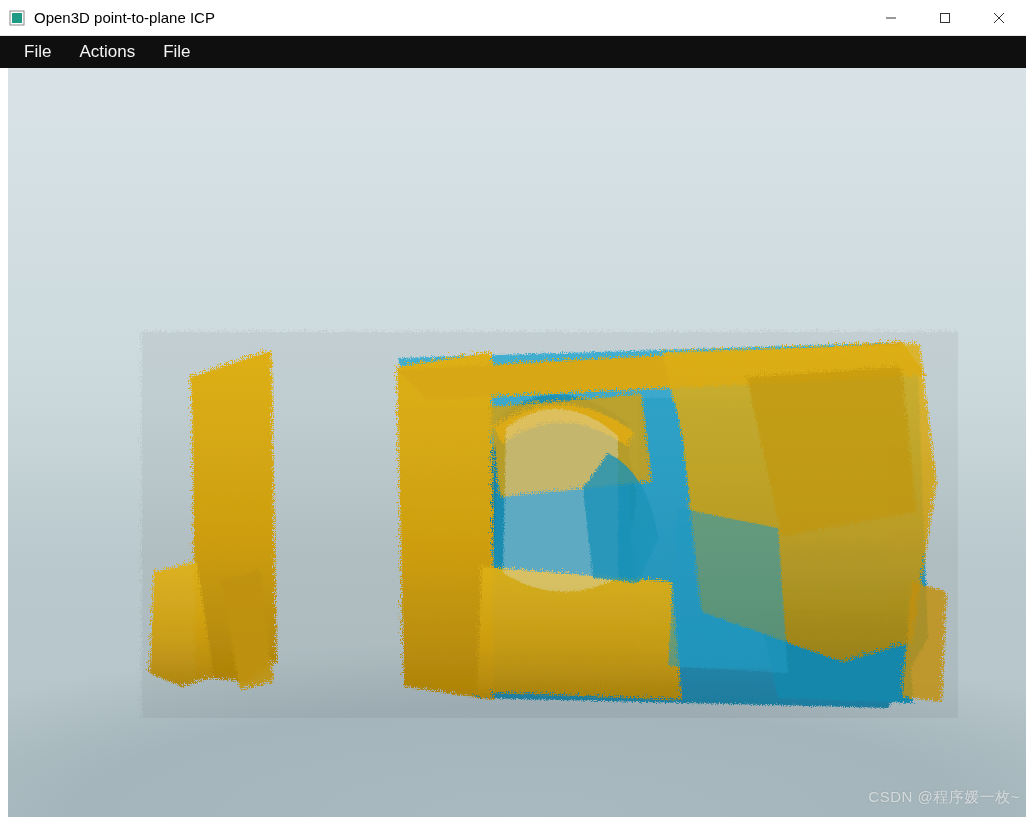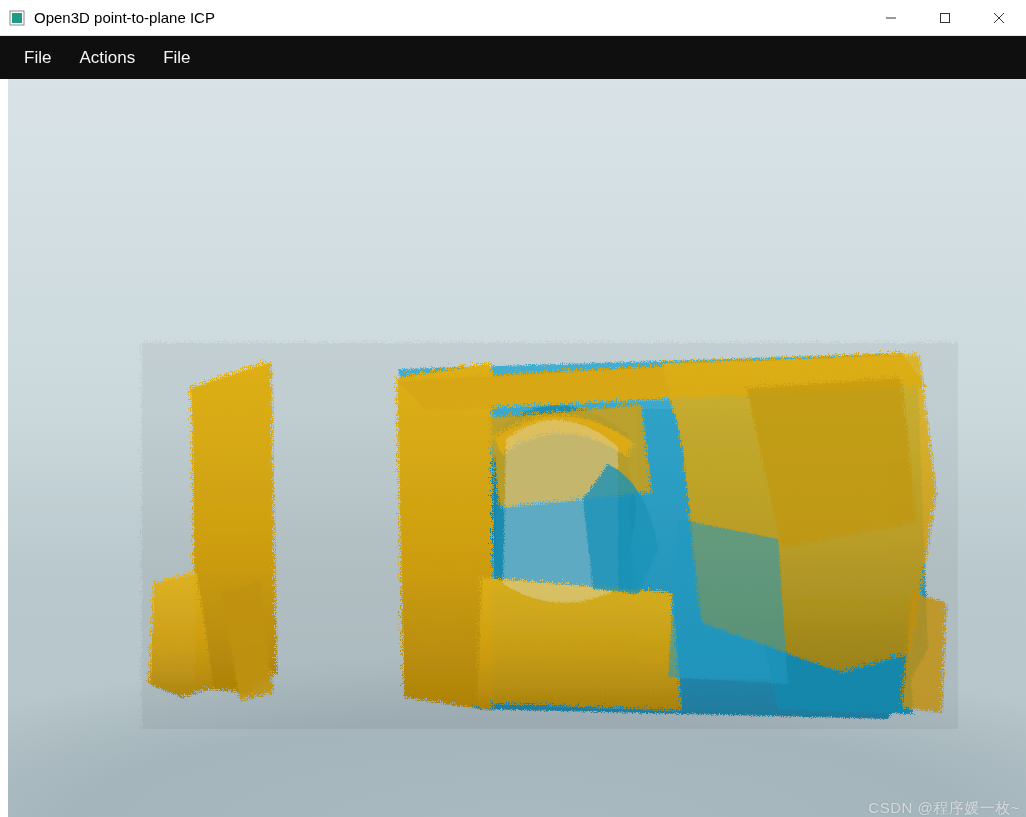--- a/index.html
+++ b/index.html
@@ -47,21 +47,21 @@
     .win-btn {
       width: 54px;
       height: 100%;
       display: flex;
       align-items: center;
       justify-content: center;
       cursor: pointer;
     }
     .win-btn svg { stroke: #333; stroke-width: 1; fill: none; }
     .menubar {
-      height: 43px;
+      height: 32px;
       background: #0f0f0f;
       display: flex;
       align-items: center;
       padding-left: 10px;
     }
     .menu-item {
       color: #f5f5f5;
       font-size: 17px;
       padding: 4px 14px;
       cursor: pointer;

